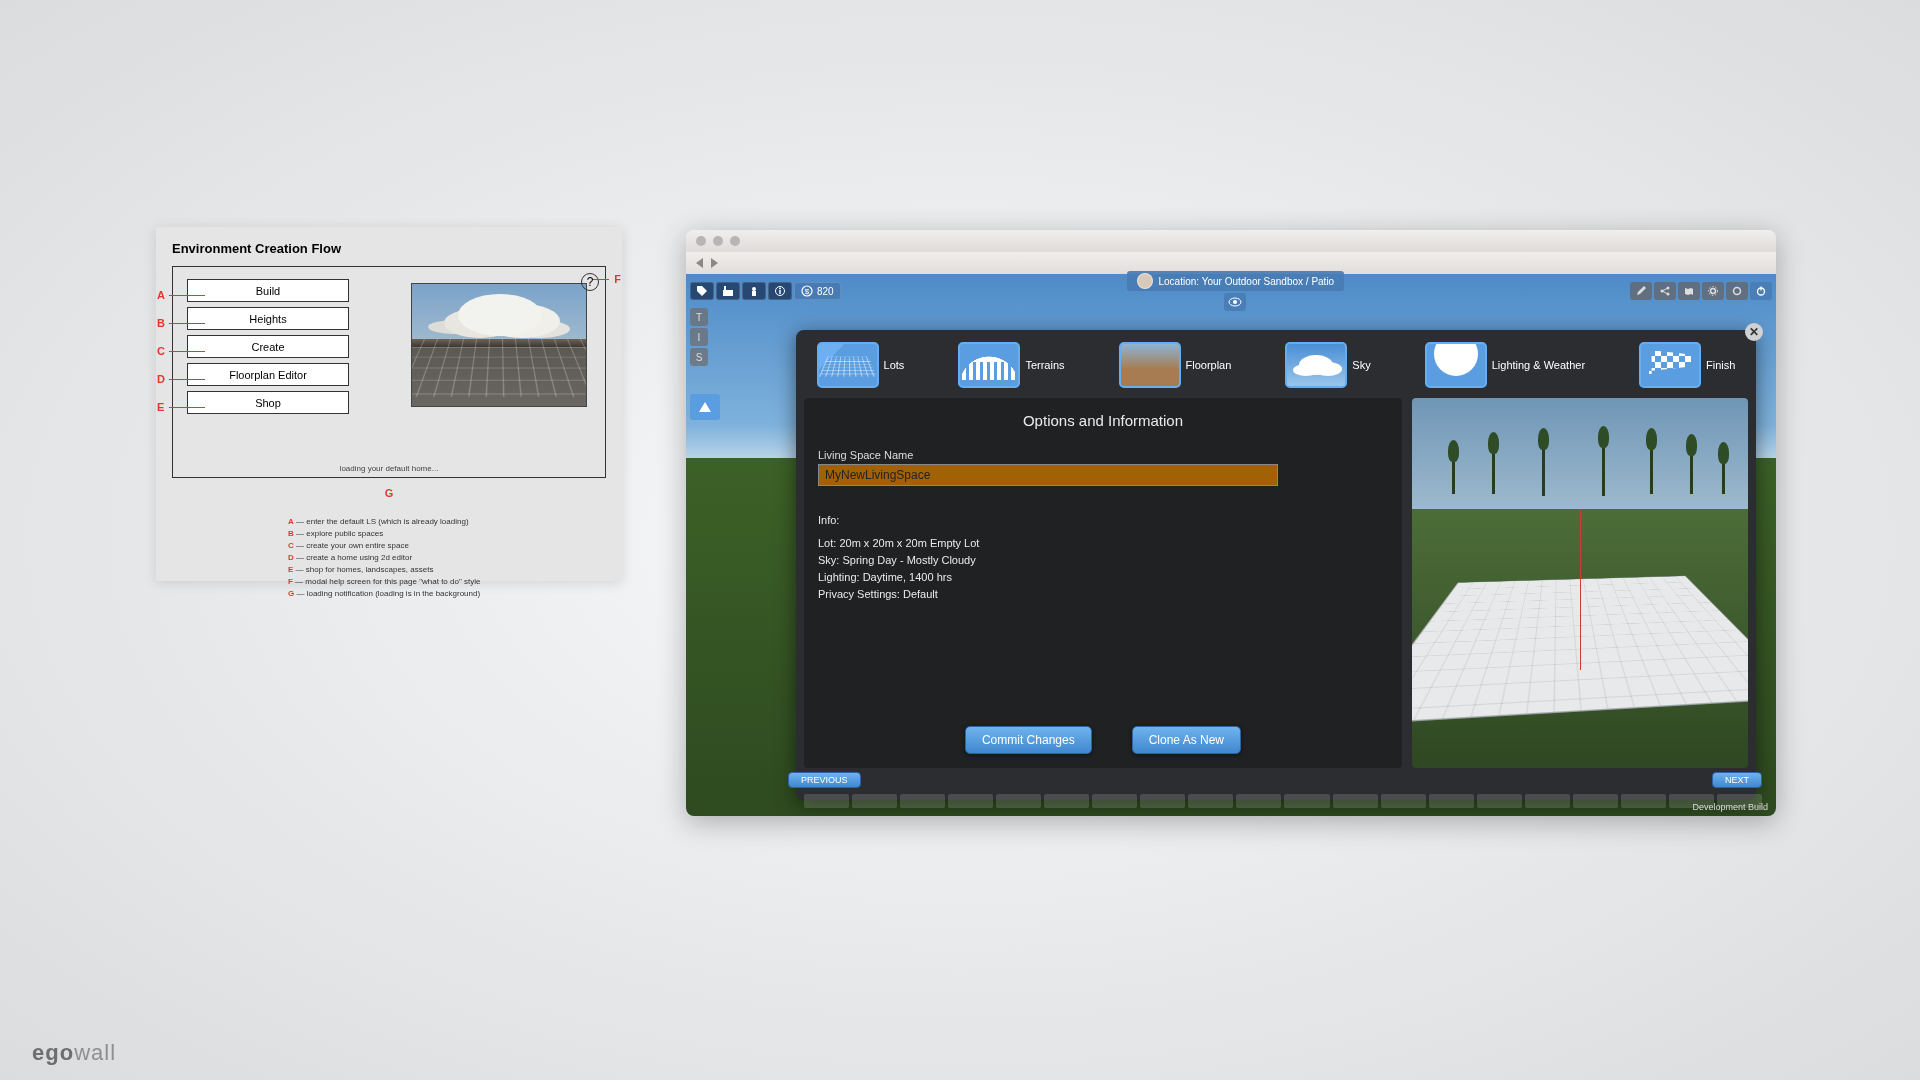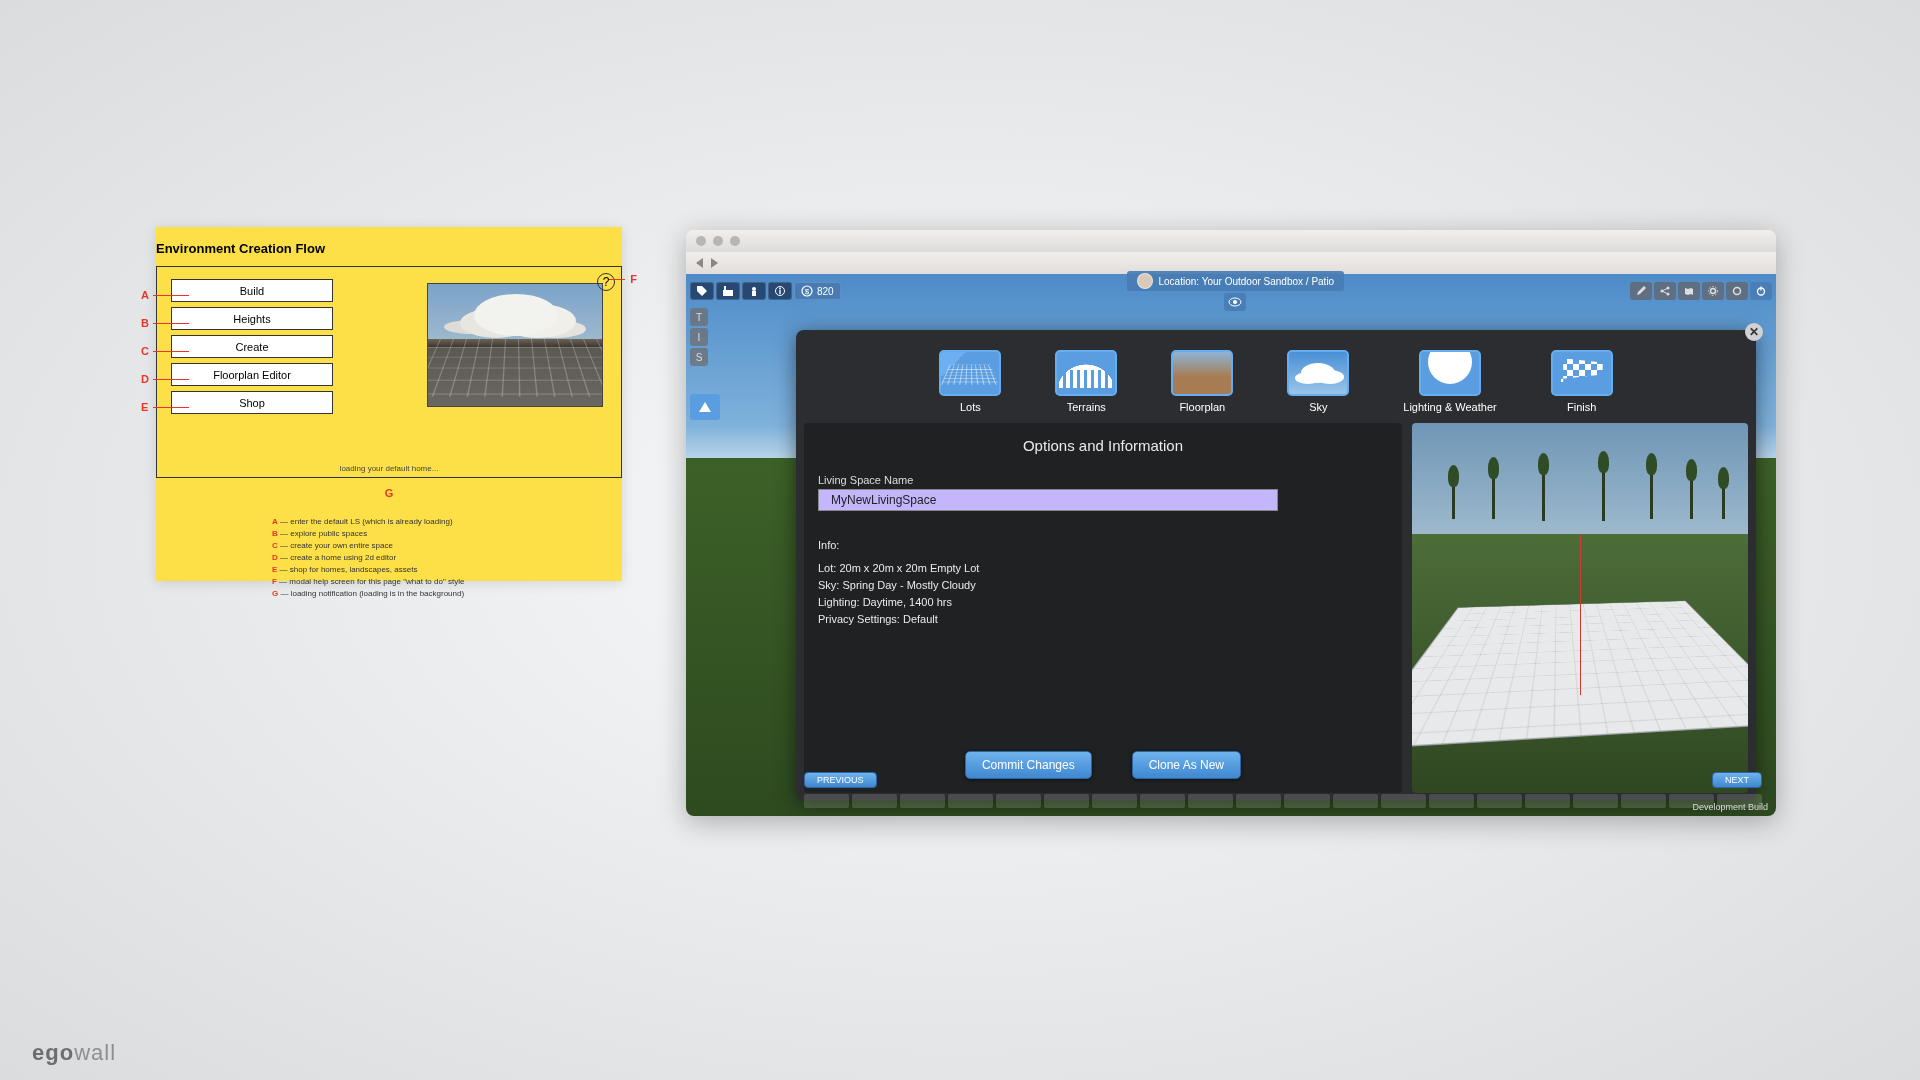--- a/index.html
+++ b/index.html
@@ -3,21 +3,21 @@
 <meta charset="utf-8">
 <style>
 * { margin:0; padding:0; box-sizing:border-box; font-family:-apple-system,BlinkMacSystemFont,"Segoe UI",Arial,sans-serif; }
 body { width:1920px; height:1080px; background:radial-gradient(ellipse at center, #f8f9fa 0%, #dbdcdd 100%); position:relative; overflow:hidden; }
 
 
 .logo { position:absolute; bottom:14px; left:32px; font-size:22px; color:#8e8f90; letter-spacing:1px; }
 .logo b { font-weight:800; color:#6d6e6f; }
 
 
-.wire { position:absolute; left:156px; top:227px; width:466px; height:354px; background:#fde047; box-shadow:0 2px 12px rgba(0,0,0,.12); padding:14px 0; }
+.wire { position:absolute; left:156px; top:227px; width:466px; height:354px; background:#e5e5e5; box-shadow:0 2px 12px rgba(0,0,0,.12); padding:14px 16px; }
 .wire h2 { font-size:13px; font-weight:700; margin-bottom:10px; }
 .wire-inner { border:1px solid #333; height:212px; position:relative; padding:12px 14px 4px 14px; }
 .menu-col { width:162px; display:flex; flex-direction:column; gap:5px; }
 .menu-btn { border:1px solid #333; height:23px; font-size:11px; display:flex; align-items:center; justify-content:center; background:#fff; }
 .preview-box { position:absolute; top:16px; right:18px; width:176px; height:124px; background:linear-gradient(to bottom,#7ba3c9 0%,#9db8ce 45%,#6f6355 45%,#3a3530 52%,#5c5852 52%,#6a6763 100%); border:1px solid #444; overflow:hidden; }
 .preview-box::before { content:''; position:absolute; inset:45% 0 0 0; background:repeating-linear-gradient(to right,transparent 0,transparent 12px,rgba(255,255,255,.25) 12px,rgba(255,255,255,.25) 13px),repeating-linear-gradient(to bottom,transparent 0,transparent 12px,rgba(255,255,255,.2) 12px,rgba(255,255,255,.2) 13px); transform:perspective(200px) rotateX(50deg); transform-origin:top; }
 .preview-box .cloud { position:absolute; top:10px; left:46px; width:84px; height:42px; background:#f2f2ee; border-radius:50%; box-shadow:-20px 8px 0 -6px #e7e6e1,22px 6px 0 -4px #f0efea,-44px 12px 0 -14px #dedcd6,40px 14px 0 -12px #e4e3dd; }
 .help-circ { position:absolute; top:6px; right:6px; width:18px; height:18px; border:1px solid #333; border-radius:50%; font-size:12px; display:flex; align-items:center; justify-content:center; }
 .loading-txt { position:absolute; bottom:4px; left:0; right:0; text-align:center; font-size:8px; color:#444; }
 
@@ -58,51 +58,51 @@
 .avatar { width:16px; height:16px; border-radius:50%; background:#d9c9b8; border:1px solid rgba(255,255,255,.5); }
 .side-btns { position:absolute; left:4px; top:34px; display:flex; flex-direction:column; gap:2px; }
 .side-btns div { width:18px; height:18px; background:rgba(110,110,114,.75); color:#ddd; font-size:10px; display:flex; align-items:center; justify-content:center; border-radius:3px; }
 .corner-badge { position:absolute; left:4px; top:120px; width:30px; height:26px; background:#5a9de0; border-radius:3px; display:flex; align-items:center; justify-content:center; }
 .corner-badge::before { content:''; width:0; height:0; border-left:6px solid transparent; border-right:6px solid transparent; border-bottom:10px solid #fff; }
 
 
 .modal { position:absolute; left:110px; top:56px; width:960px; height:470px; background:#2b2d30; border-radius:8px; padding:8px; color:#eaeaea; font-size:12px; box-shadow:0 4px 20px rgba(0,0,0,.5); }
 .modal-close { position:absolute; right:-7px; top:-7px; width:18px; height:18px; border-radius:50%; background:#d0d1d2; color:#333; font-size:12px; display:flex; align-items:center; justify-content:center; font-weight:700; }
 .tabstrip { display:flex; gap:54px; justify-content:center; margin:4px 0 10px; }
-.tab { display:flex; flex-direction:column; align-items:center; gap:5px; font-size:11px; color:#fff;margin-top:8px; }
+.tab { display:flex; align-items:center; gap:5px; font-size:11px; color:#fff; }
 .tab .thumb { width:62px; height:46px; border:2px solid #66aef2; border-radius:5px; background:#5a9de0; display:flex; align-items:center; justify-content:center; overflow:hidden; }
 .thumb.lots { background:linear-gradient(135deg,#6daff0 25%,#5a9de0 25%); }
 .thumb.lots::before { content:''; width:48px; height:34px; background:repeating-linear-gradient(to right,rgba(255,255,255,.5) 0 1px,transparent 1px 5px),repeating-linear-gradient(to bottom,rgba(255,255,255,.5) 0 1px,transparent 1px 5px); transform:perspective(80px) rotateX(55deg); }
 .thumb.terrains { background:#5a9de0; }
 .thumb.terrains::before { content:''; width:54px; height:30px; background:linear-gradient(#fff 40%,transparent 40%),repeating-linear-gradient(to right,#fff 0 4px,transparent 4px 7px); -webkit-mask:radial-gradient(circle at 50% 120%,#000 65%,transparent 66%); }
 .thumb.backdrops { background:linear-gradient(#8db4d4,#a77c52 60%); }
 .thumb.sky { background:linear-gradient(#4a8fd6,#9ac5ea); }
 .thumb.sky::before { content:''; width:34px; height:20px; background:#fff; border-radius:50%; box-shadow:-10px 5px 0 -4px #fff,12px 4px 0 -3px #fff; }
 .thumb.light { background:#5a9de0; }
 .thumb.light::before { content:''; width:44px; height:44px; border-radius:50%; background:#fff; margin-top:-22px; }
 .thumb.finish::before { content:''; width:42px; height:30px; background:repeating-conic-gradient(#fff 0 25%,#5a9de0 0 50%) 0 0/12px 12px; clip-path:polygon(0 0,100% 15%,100% 55%,0 70%,0 100%,6% 100%,6% 0); }
 
 .modal-body { display:flex; gap:10px; height:370px; }
 .panel-l { flex:1; background:#1f2123; border-radius:4px; padding:14px; position:relative; }
 .panel-l h3 { text-align:center; font-weight:400; font-size:15px; margin-bottom:20px; }
 .field-lbl { font-size:11px; color:#ddd; margin-bottom:3px; }
-.tfield { width:460px; height:22px; background:#c4b5fd; border:1px solid #888; color:#222; font-size:12px; padding:0 12px; }
+.tfield { width:460px; height:22px; background:#a16207; border:1px solid #888; color:#222; font-size:12px; padding:0 6px; }
 .info-block { margin-top:26px; font-size:11px; line-height:1.55; }
 .btnrow { position:absolute; bottom:14px; left:0; right:0; display:flex; justify-content:center; gap:40px; }
 .btn-blue { background:linear-gradient(#6fb3ee,#3f87cf); border:1px solid #2c66a2; border-radius:5px; color:#fff; font-size:12px; padding:6px 16px; box-shadow:0 1px 4px rgba(0,0,0,.5); }
 
 .panel-r { width:336px; background:#1f2123; border-radius:4px; overflow:hidden; position:relative; }
 .scene3d { position:absolute; inset:0; background:linear-gradient(#6f96b6 0%,#9db9cd 30%,#4c6d38 30%,#2f4722 100%); }
 .lot-ground { position:absolute; left:16px; right:16px; top:120px; bottom:40px; background:#e8e9ea; transform:perspective(260px) rotateX(56deg) rotateZ(-4deg); border:1px solid #9aa0a4; background-image:repeating-linear-gradient(to right,rgba(0,0,0,.08) 0 1px,transparent 1px 18px),repeating-linear-gradient(to bottom,rgba(0,0,0,.08) 0 1px,transparent 1px 18px); }
 .lot-axis { position:absolute; left:50%; top:112px; width:1px; height:160px; background:#cf3b2e; }
 .tree { position:absolute; width:3px; background:#2b3a22; }
 .tree::before { content:''; position:absolute; left:-4px; top:-18px; width:11px; height:22px; background:#2e4c25; border-radius:50% 50% 40% 40%; }
 
 
-.pager { position:absolute; left:118px; right:14px; bottom:28px; display:flex; justify-content:space-between; }
+.pager { position:absolute; left:102px; right:14px; bottom:28px; display:flex; justify-content:space-between; }
 .pager .pbtn { background:linear-gradient(#6fb3ee,#3f87cf); color:#fff; font-size:9px; padding:2px 12px; border:1px solid #2c66a2; border-radius:4px; }
 .thumbbar { position:absolute; left:118px; right:14px; bottom:6px; height:18px; display:flex; gap:3px; align-items:center; }
 .thumbbar div { flex:1; height:14px; background:rgba(255,255,255,.15); border-radius:2px; }
 .devlbl { position:absolute; right:8px; bottom:4px; font-size:9px; color:#dcdcdc; }
 
 svg { display:block; }
 </style>
 </head>
 <body>
 

